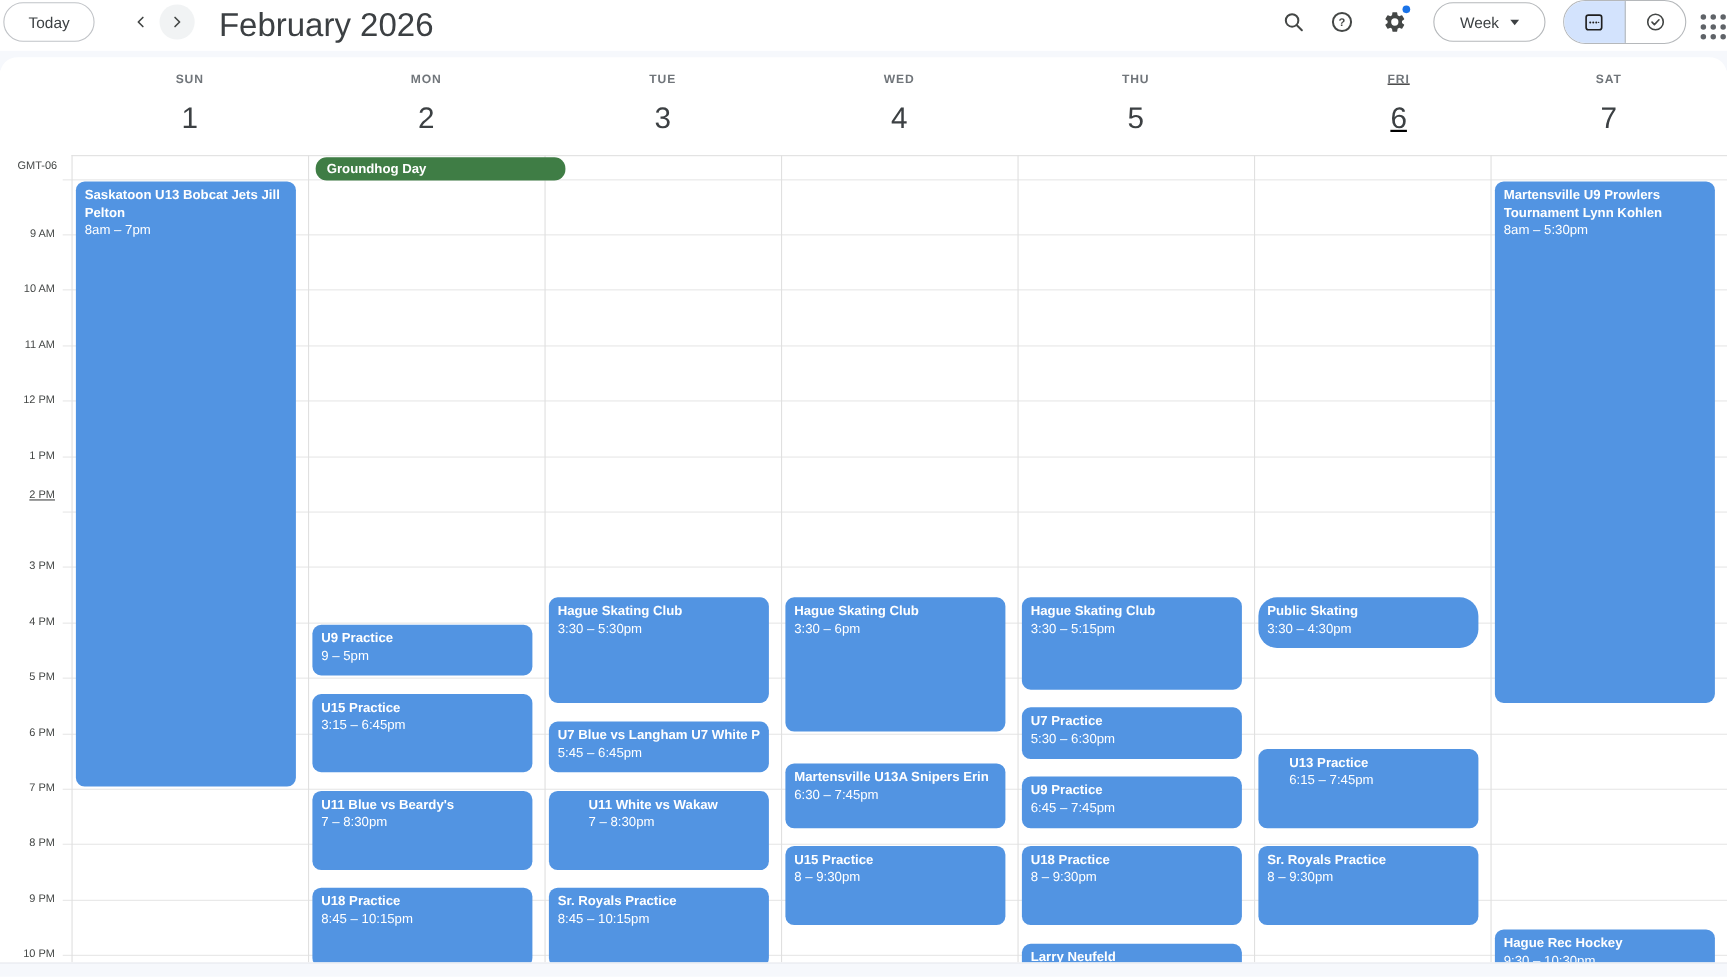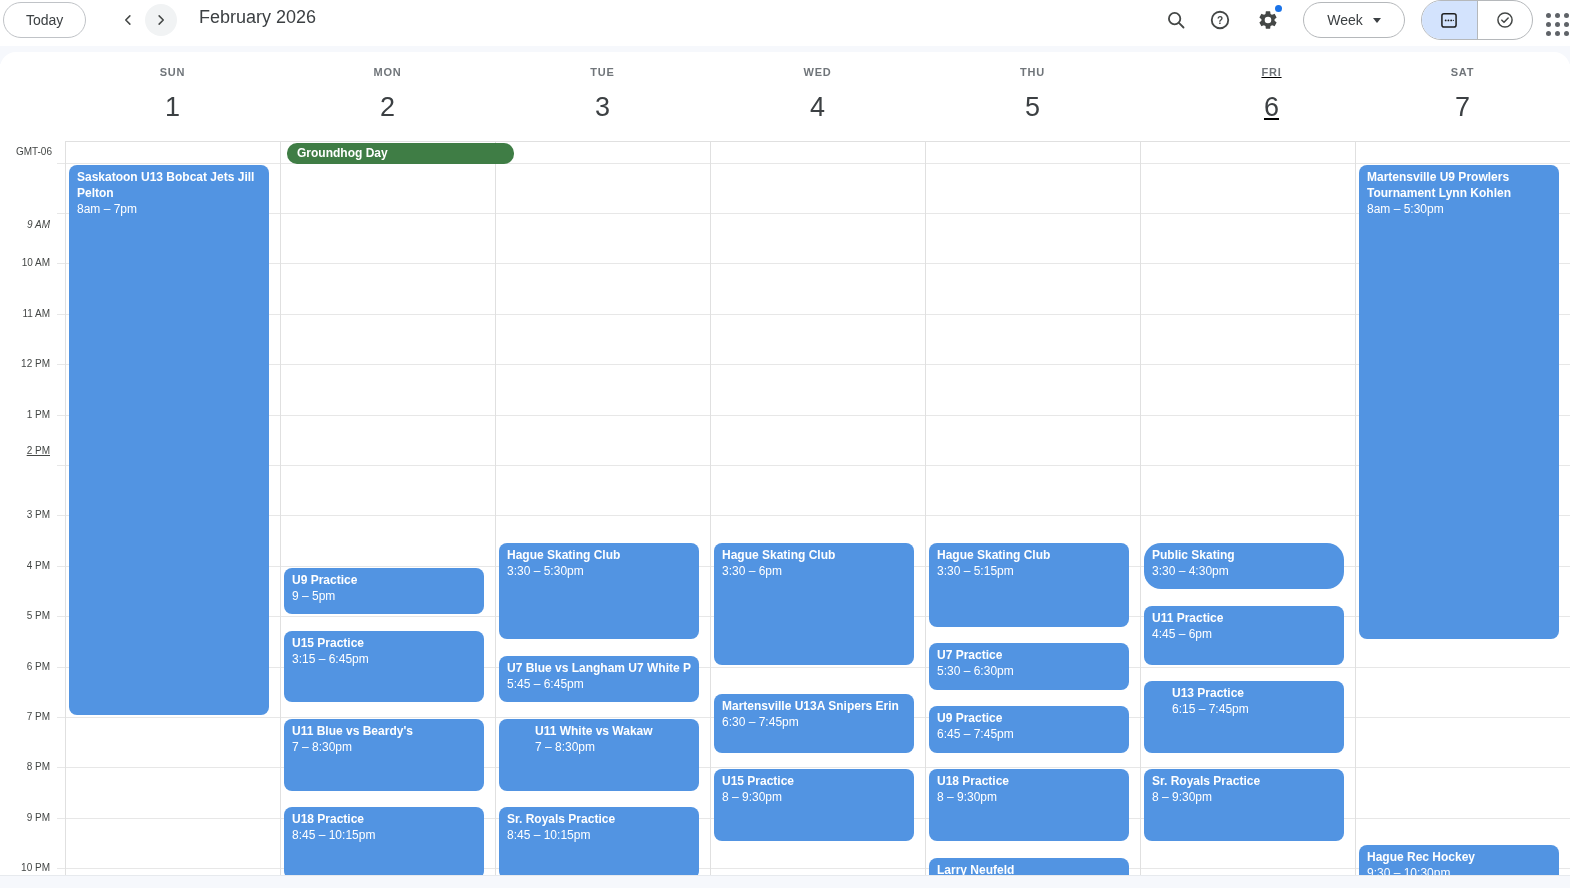--- a/index.html
+++ b/index.html
@@ -16,21 +16,21 @@
     position:absolute;left:3px;top:2px;height:36px;padding:0 22px;
     background:#fff;border:1px solid #c0c3c7;border-radius:18px;
     font-family:inherit;font-size:14px;color:#3c4043;cursor:pointer;
   }
   .nav-btn{
     position:absolute;top:4px;width:32px;height:32px;border:none;background:transparent;
     border-radius:50%;display:flex;align-items:center;justify-content:center;cursor:pointer;padding:0;
   }
   .nav-prev{left:112px;}
   .nav-next{left:145px;background:#f1f3f4;}
-  .cal-title{position:absolute;left:199px;top:7px;font-size:18px;font-weight:400;color:#3c4043;margin:0;}
+  .cal-title{position:absolute;left:199px;top:7px;font-size:30px;font-weight:400;color:#3c4043;margin:0;}
   .icon-btn{
     position:absolute;top:3px;width:34px;height:34px;border:none;background:transparent;border-radius:50%;
     display:flex;align-items:center;justify-content:center;cursor:pointer;padding:0;
   }
   .ib-search{left:1159px;}
   .ib-help{left:1203px;}
   .ib-settings{left:1251px;}
   .notif-dot{position:absolute;right:3px;top:2px;width:7px;height:7px;border-radius:50%;}
   .week-pill{
     position:absolute;left:1303px;top:2px;height:36px;width:102px;box-sizing:border-box;
@@ -209,21 +209,21 @@
     <div class="hline" style="top: 273.6px;"></div>
     <div class="hline" style="top: 324px;"></div>
     <div class="hline" style="top: 374.4px;"></div>
     <div class="hline" style="top: 424.8px;"></div>
     <div class="hline" style="top: 475.2px;"></div>
     <div class="hline" style="top: 525.6px;"></div>
     <div class="hline" style="top: 576px;"></div>
     <div class="hline" style="top: 626.4px;"></div>
     <div class="hline" style="top: 676.8px;"></div>
     <div class="hline" style="top: 727.2px;"></div>
-    <div class="tlabel" style="top: 78px; font-style: italic;">9 AM</div>
+    <div class="tlabel" style="top: 66px;">9 AM</div>
     <div class="tlabel" style="top: 116.4px;">10 AM</div>
     <div class="tlabel" style="top: 166.8px;">11 AM</div>
     <div class="tlabel" style="top: 217.2px;">12 PM</div>
     <div class="tlabel" style="top: 267.6px;">1 PM</div>
     <div class="tlabel" style="top: 304px; text-decoration: underline;">2 PM</div>
     <div class="tlabel" style="top: 368.4px;">3 PM</div>
     <div class="tlabel" style="top: 418.8px;">4 PM</div>
     <div class="tlabel" style="top: 469.2px;">5 PM</div>
     <div class="tlabel" style="top: 519.6px;">6 PM</div>
     <div class="tlabel" style="top: 570px;">7 PM</div>
@@ -302,24 +302,20 @@
       <div class="t">U18 Practice</div>
       <div class="tm">8 – 9:30pm</div>
     </div>
     <div class="event" style="top: 716.6px; height: 84.2px; left: 929px; width: 200px; background: rgb(82, 148, 226);">
       <div class="t">Larry Neufeld</div>
     </div>
     <div class="event" style="top: 401.6px; height: 46.4px; left: 1144px; width: 200px; background: rgb(82, 148, 226); border-radius: 17px;">
       <div class="t">Public Skating</div>
       <div class="tm">3:30 – 4:30pm</div>
     </div>
-    <div class="event" style="top: 464.6px; height: 59px; left: 1144px; width: 200px; background: rgb(82, 148, 226);">
-      <div class="t">U11 Practice</div>
-      <div class="tm">4:45 – 6pm</div>
-    </div>
     <div class="event" style="top: 540.2px; height: 71.6px; left: 1144px; width: 200px; background: rgb(82, 148, 226); padding-left: 28px;">
       <div class="t">U13 Practice</div>
       <div class="tm">6:15 – 7:45pm</div>
     </div>
     <div class="event" style="top: 628.4px; height: 71.6px; left: 1144px; width: 200px; background: rgb(82, 148, 226);">
       <div class="t">Sr. Royals Practice</div>
       <div class="tm">8 – 9:30pm</div>
     </div>
     <div class="event wrap" style="top: 23.6px; height: 474.8px; left: 1359px; width: 200px; background: rgb(82, 148, 226);">
       <div class="t">Martensville U9 Prowlers Tournament Lynn Kohlen</div>

